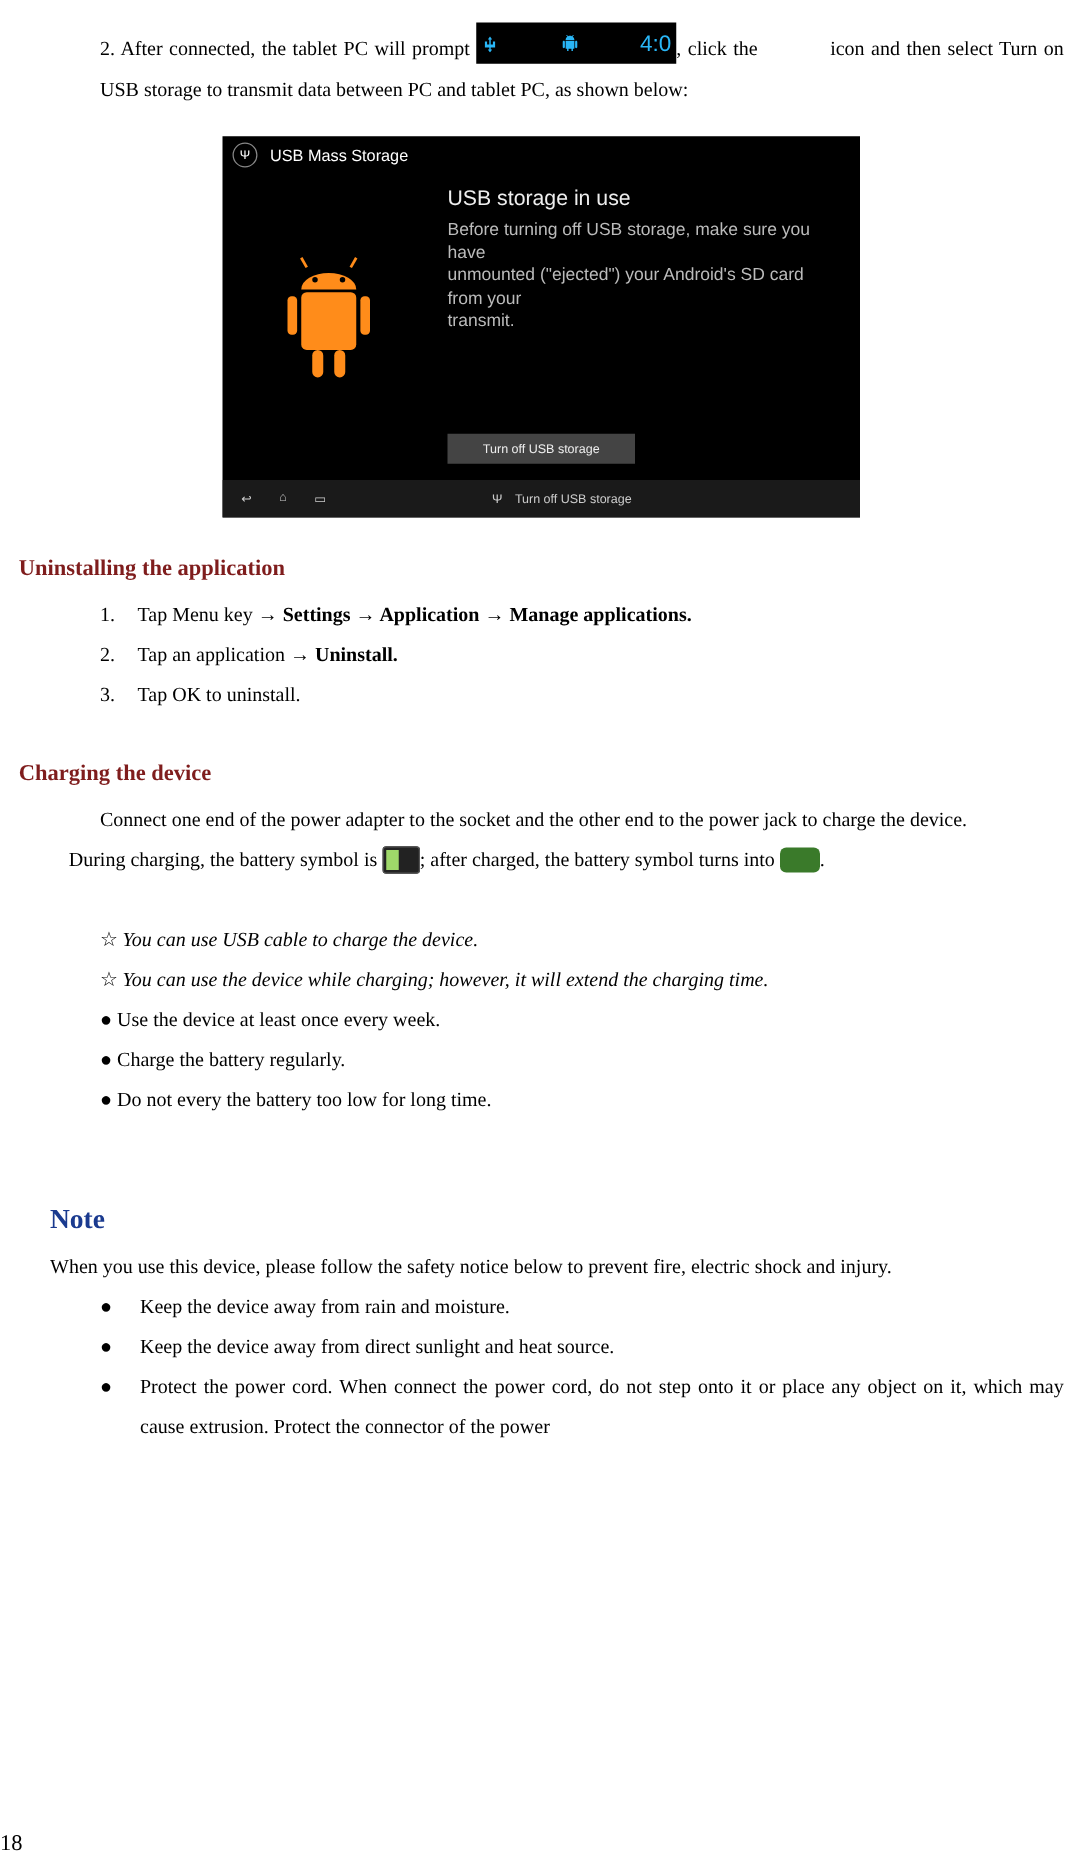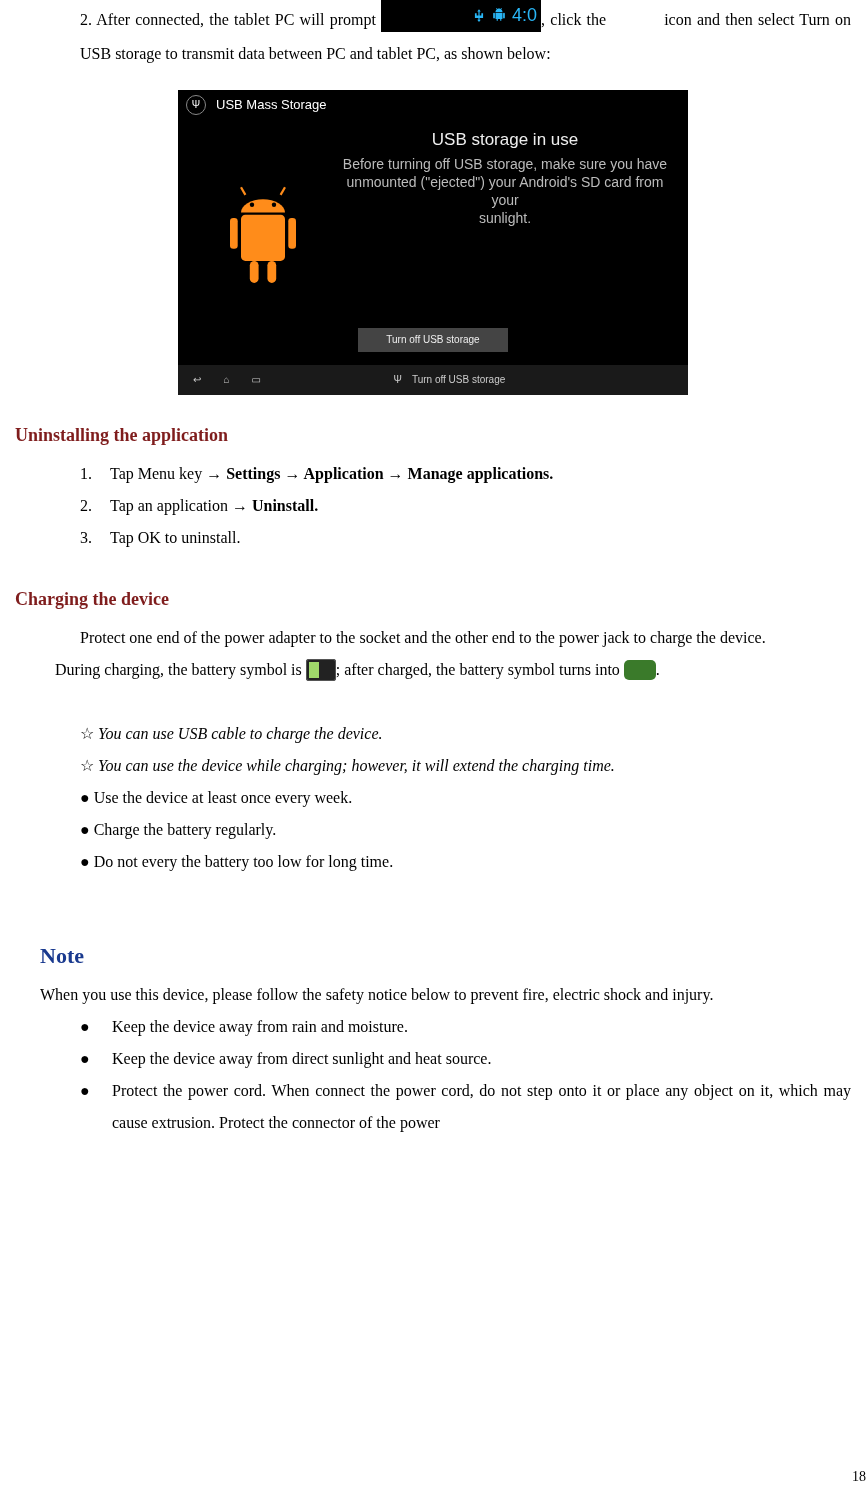--- a/index.html
+++ b/index.html
@@ -5,21 +5,21 @@
   body {
     margin: 0;
     padding: 0;
     font-family: "Times New Roman", Times, serif;
     font-size: 16px;
     color: #000;
     background: #fff;
     width: 866px;
   }
   .page {
-    padding: 4px 15px 40px 15px;
+    padding: 24px 15px 40px 15px;
     box-sizing: border-box;
     width: 866px;
     position: relative;
     min-height: 1495px;
   }
   .para {
     text-align: justify;
     line-height: 2.0;
     margin: 0;
   }
@@ -32,21 +32,21 @@
     height: 33px;
     background: #000;
     color: #29b6f6;
     vertical-align: middle;
     position: relative;
     top: -6px;
   }
   .statusbar-img .inner {
     display: flex;
     align-items: center;
-    justify-content: flex-end;
+    justify-content: space-between;
     height: 100%;
     gap: 6px;
     padding: 0 4px;
     box-sizing: border-box;
     font-family: sans-serif;
     font-size: 18px;
     font-weight: 300;
   }
   .statusbar-img svg { width:14px; height:14px; fill:#29b6f6; }
   .gap { display:inline-block; width:58px; }
@@ -73,22 +73,21 @@
     padding: 0 8px;
     color:#fff;
     font-size: 13px;
   }
   .ss-titlebar .usb-circle {
     width:18px;height:18px;border:1px solid #888;border-radius:50%;
     display:flex;align-items:center;justify-content:center;font-size:10px;
   }
   .ss-main {
     position:absolute;
-    left:164px; right:20px; top:40px;
-    text-align:center;
+    left:180px; right:20px; top:40px;
   }
   .ss-main .lbl {
     color:#eee; font-size:17px; margin-bottom:5px;
   }
   .ss-main .sm {
     color:#bbb; font-size:14px; line-height:1.3;
   }
   .android-bot {
     position:absolute; left:30px; top:95px; width:110px;
   }
@@ -146,21 +145,21 @@
   .note-intro {
     margin: 0 0 0 25px; line-height:2.0; text-align:justify;
   }
   .bullets {
     margin: 0 0 0 65px; line-height:2.0; text-align:justify;
   }
   .bullets .row { display:flex; }
   .bullets .row .b { width:32px; flex-shrink:0; }
   .page-num {
     position:absolute; bottom:10px; left:0; right:0;
-    text-align:right; font-size:14px;
+    text-align:left; font-size:18px;
   }
   .line2 {
     margin-left:40px;
     line-height:2.0;
     text-align:justify;
   }
 </style>
 </head>
 <body>
 
@@ -185,21 +184,21 @@
   <div class="screenshot-wrap">
     <div class="screenshot">
       <div class="ss-titlebar">
         <span class="usb-circle">Ψ</span>
         <span>USB Mass Storage</span>
       </div>
       <div class="ss-main">
         <div class="lbl">USB storage in use</div>
         <div class="sm">Before turning off USB storage, make sure you have</div>
         <div class="sm">unmounted ("ejected") your Android's SD card from your</div>
-        <div class="sm">sunlight.</div>
+        <div class="sm">transmit.</div>
       </div>
       <svg class="android-bot" viewBox="0 0 100 120">
         <g fill="#ff8c1a">
           <path d="M30 25 a20 12 0 0 1 40 0 z"></path>
           <circle cx="40" cy="18" r="2" fill="#000"></circle>
           <circle cx="60" cy="18" r="2" fill="#000"></circle>
           <line x1="34" y1="9" x2="30" y2="2" stroke="#ff8c1a" stroke-width="2"></line>
           <line x1="66" y1="9" x2="70" y2="2" stroke="#ff8c1a" stroke-width="2"></line>
           <rect x="30" y="27" width="40" height="42" rx="4"></rect>
           <rect x="20" y="30" width="7" height="28" rx="3"></rect>
@@ -234,21 +233,21 @@
       <span class="num">2.</span>
       <span><span>Tap an application → </span><span class="bold">Uninstall.</span></span>
     </div>
     <div class="row">
       <span class="num">3.</span>
       <span>Tap OK to uninstall.</span>
     </div>
   </div>
 
   <div class="heading" style="margin-top:35px">Charging the device</div>
-  <div class="indent1 para">Protect one end of the power adapter to the socket and the other end to the power jack to charge the device.</div>
+  <div class="indent1 para">Connect one end of the power adapter to the socket and the other end to the power jack to charge the device.</div>
   <div class="line2">
     <span>During charging, the battery symbol is</span>
     <span class="charge-icon"></span><span>; after charged, the battery symbol turns into </span><span class="charge-icon full"></span><span>.</span>
   </div>
   <div class="tips">
     <div><span class="star">☆</span><span class="italic"> You can use USB cable to charge the device.</span></div>
     <div><span class="star">☆</span><span class="italic"> You can use the device while charging; however, it will extend the charging time.</span></div>
     <div><span>●</span><span> Use the device at least once every week.</span></div>
     <div><span>●</span><span> Charge the battery regularly.</span></div>
     <div><span>●</span><span> Do not every the battery too low for long time.</span></div>

